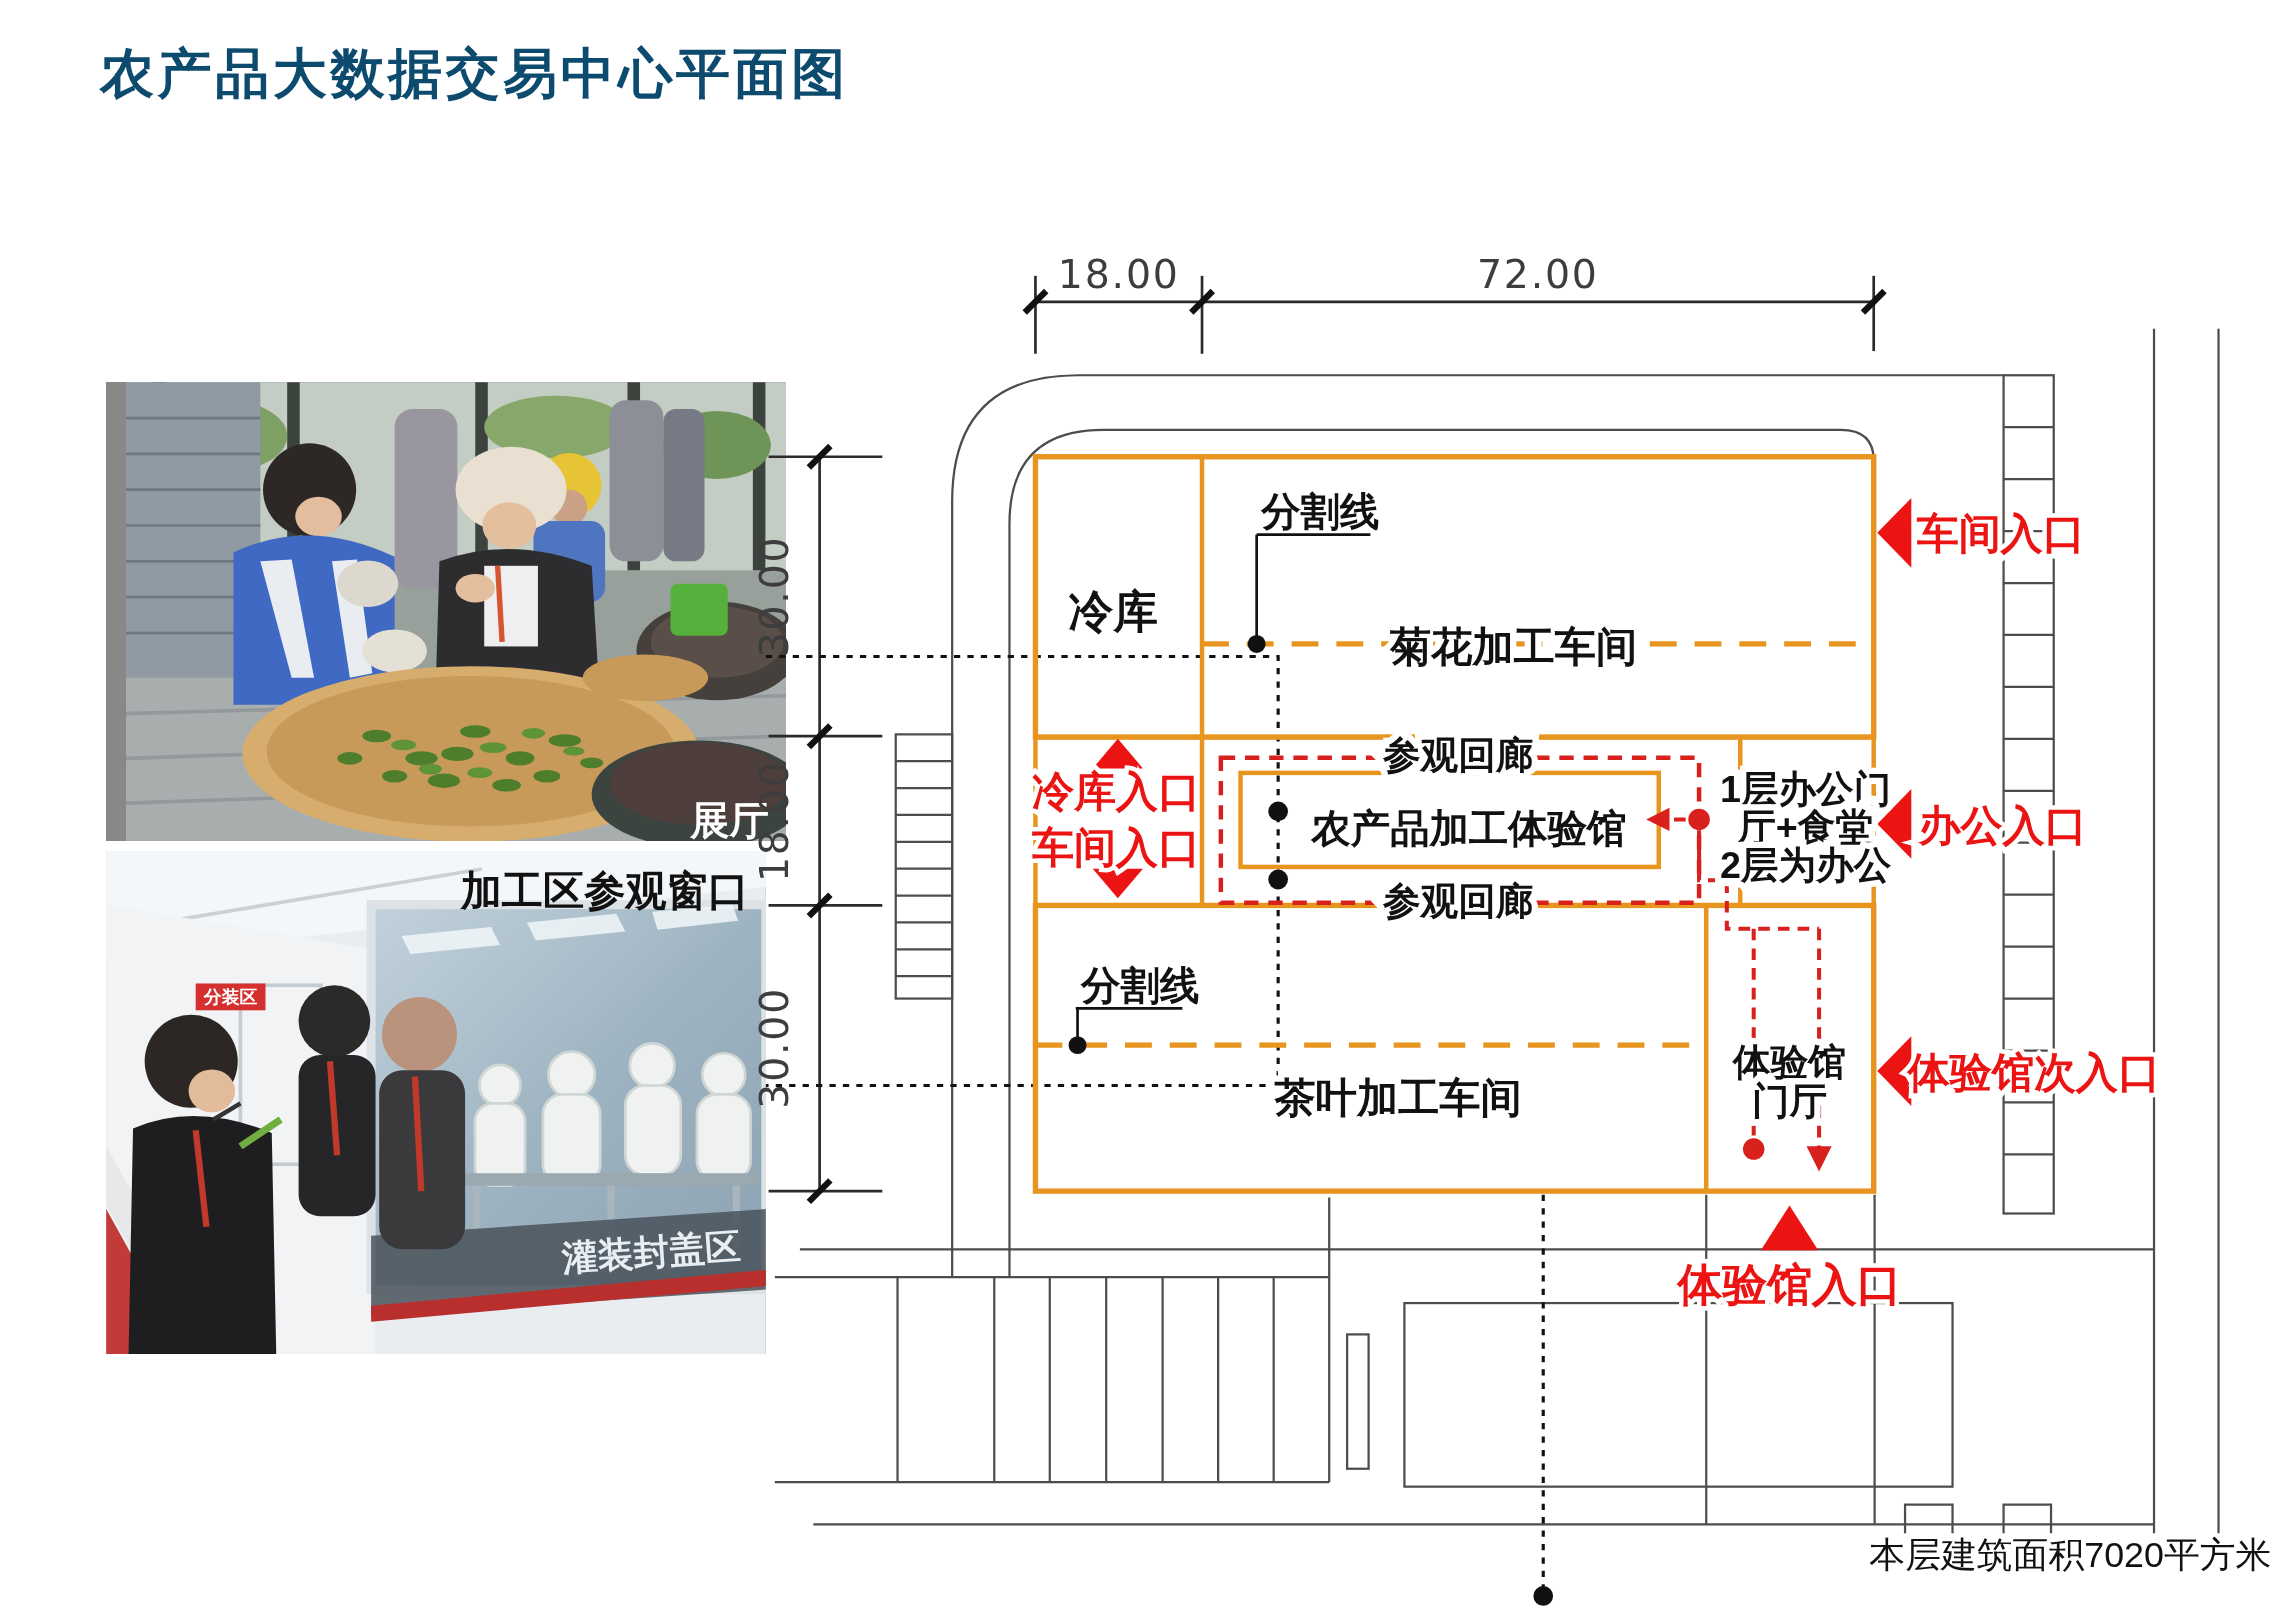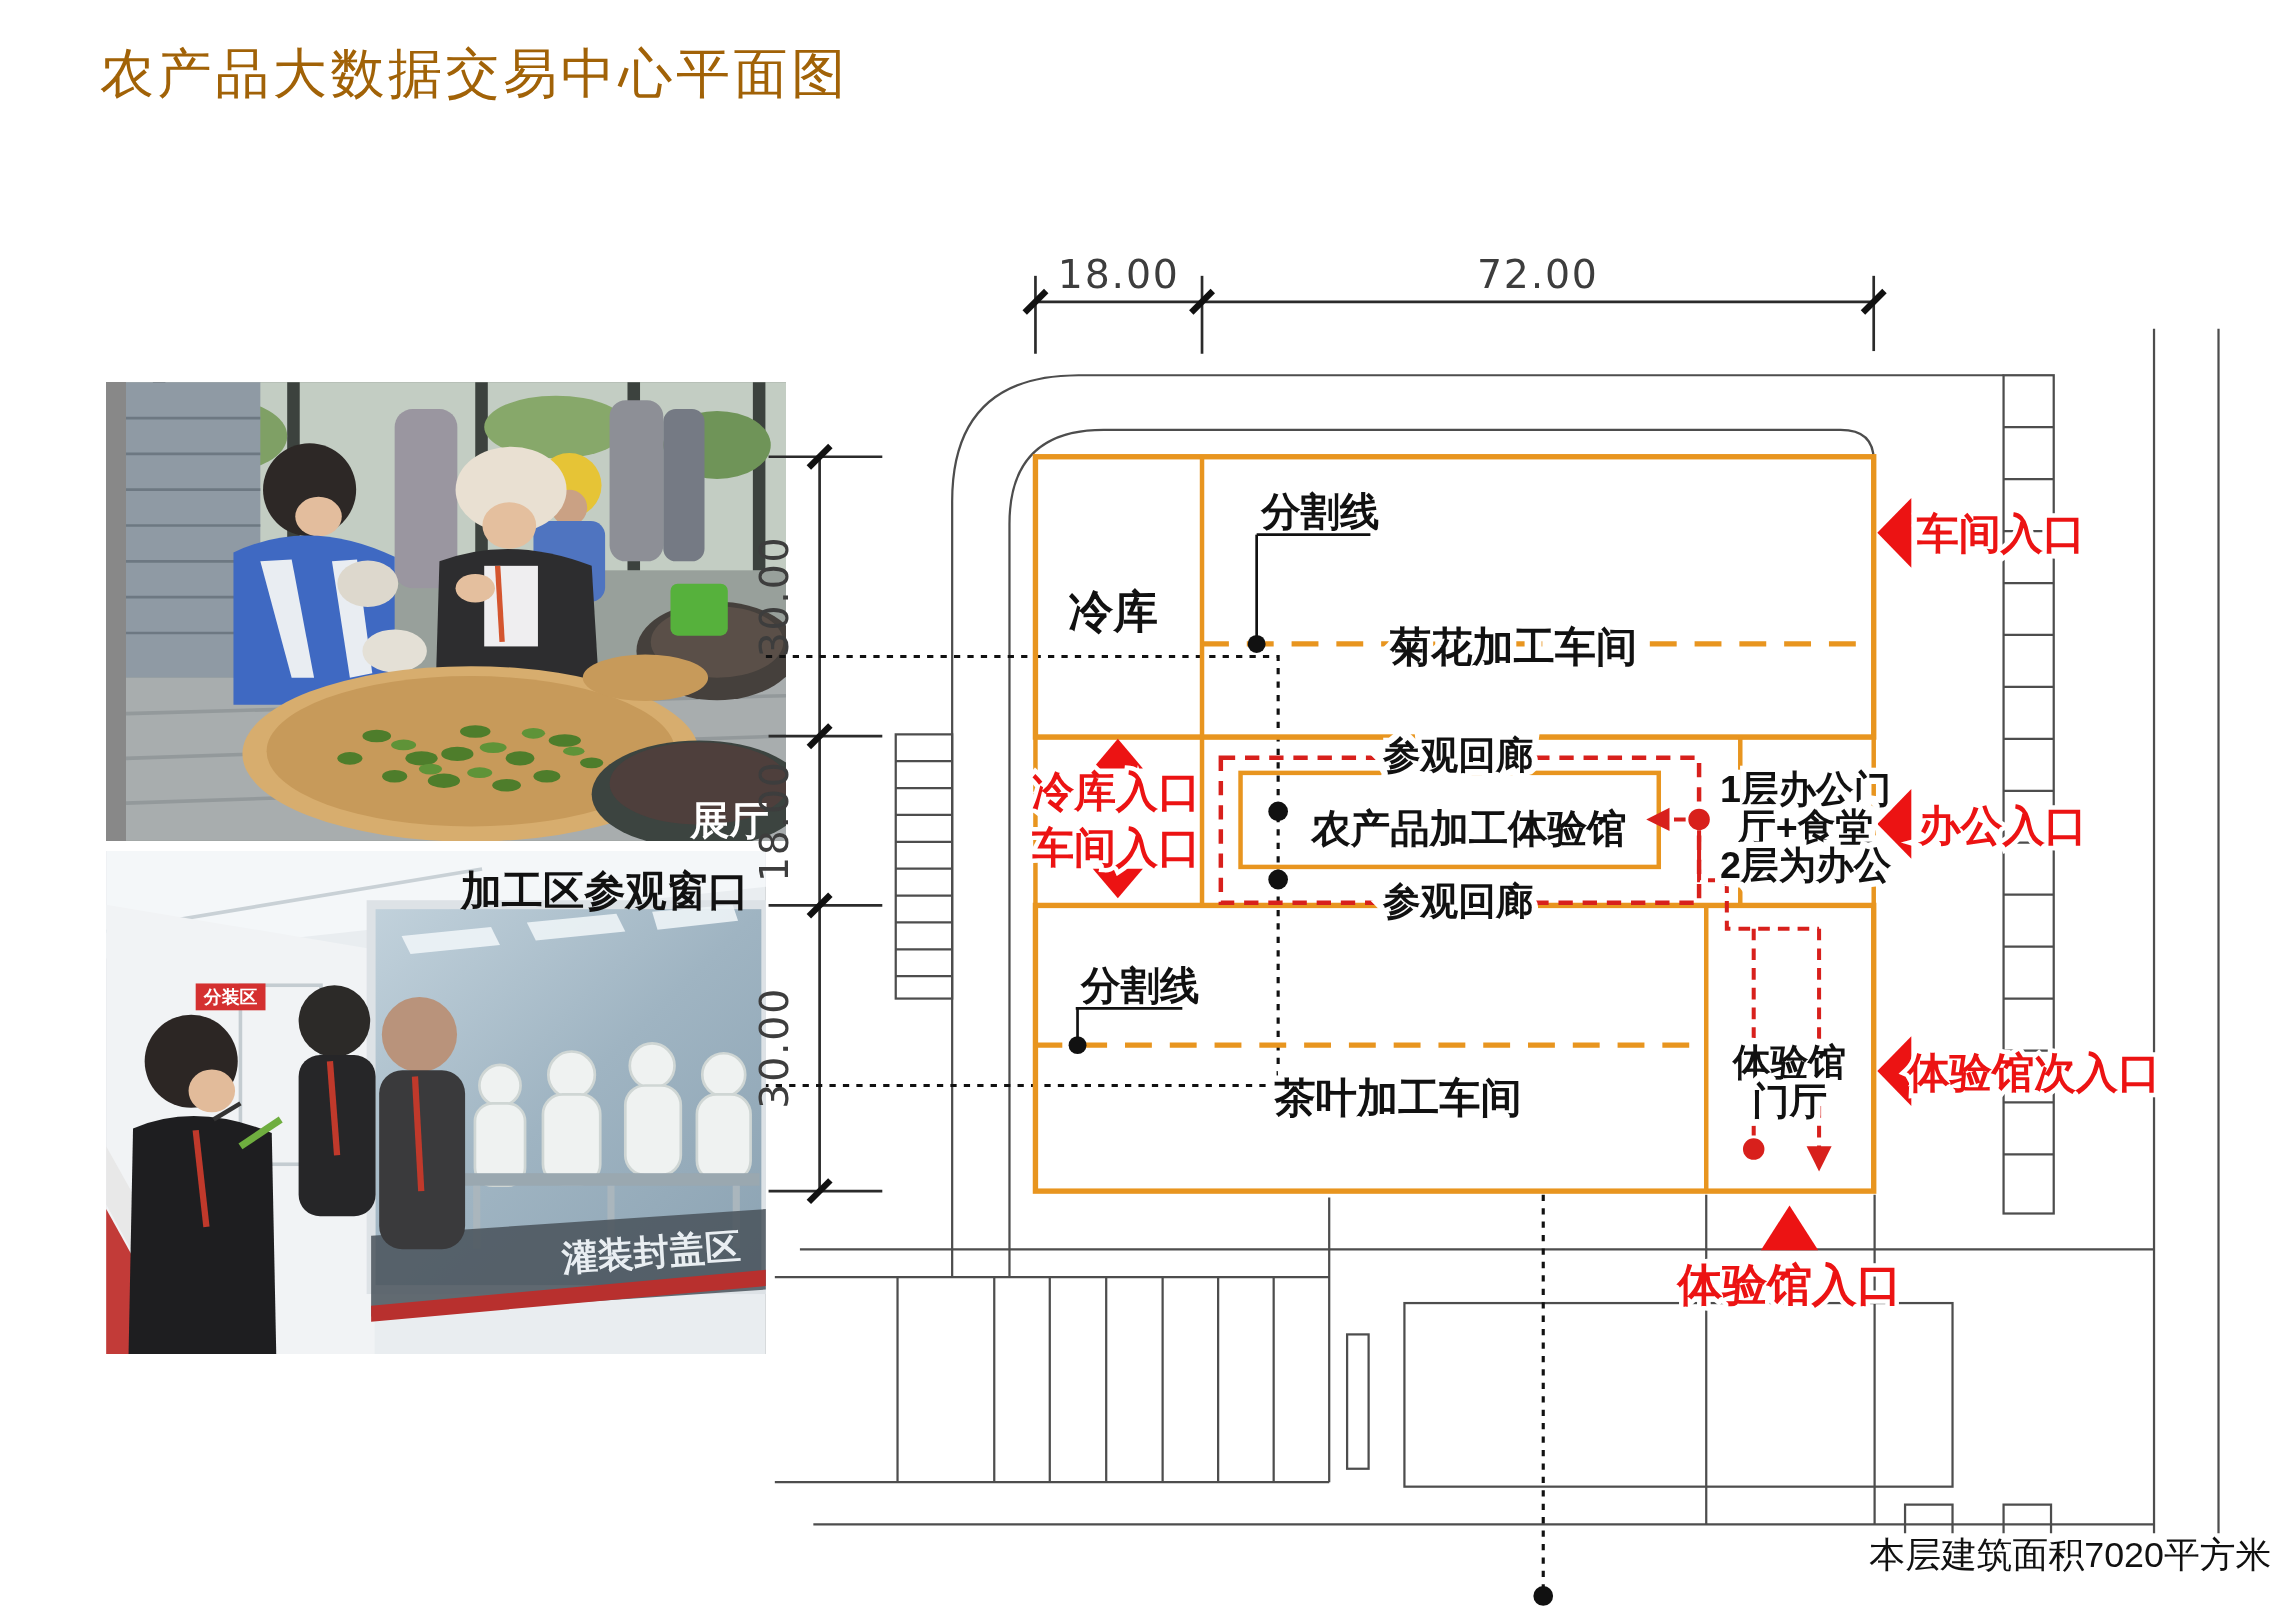--- a/index.html
+++ b/index.html
@@ -1,19 +1,19 @@
 <!DOCTYPE html>
 <html style="font-size:14.3px"><head>
 <meta charset="utf-8">
 <style>
   html,body{margin:0;padding:0;background:#ffffff;}
   #page{position:relative;width:2293px;height:1621px;background:#ffffff;overflow:hidden;
         font-family:"Liberation Sans",sans-serif;}
-  #main-title{position:absolute;left:100px;top:38px;font-size:54px;font-weight:normal;
-              color:#a16207;letter-spacing:3.6px;}
+  #main-title{position:absolute;left:100px;top:38px;font-size:54px;font-weight:bold;
+              color:#0c4a6e;letter-spacing:3.6px;}
   .photo{position:absolute;left:106px;overflow:hidden;background:#888;}
   #photo-exhibition{top:382px;width:660px;height:459px;padding-left:20px;}
   #photo-processing{top:851px;width:660px;height:503px;}
   .photo svg{display:block;}
   #plan-svg{position:absolute;left:0;top:0;}
   text.plan-black{fill:#111;font-weight:bold;paint-order:stroke;stroke:#fff;stroke-width:14px;}
   text.plan-red{fill:#EC1313;font-weight:bold;paint-order:stroke;stroke:#fff;stroke-width:10px;}
   text.dim{fill:#3d3d3d;font-family:"DejaVu Sans",sans-serif;font-weight:normal;letter-spacing:2px;}
 </style>
 </head>

